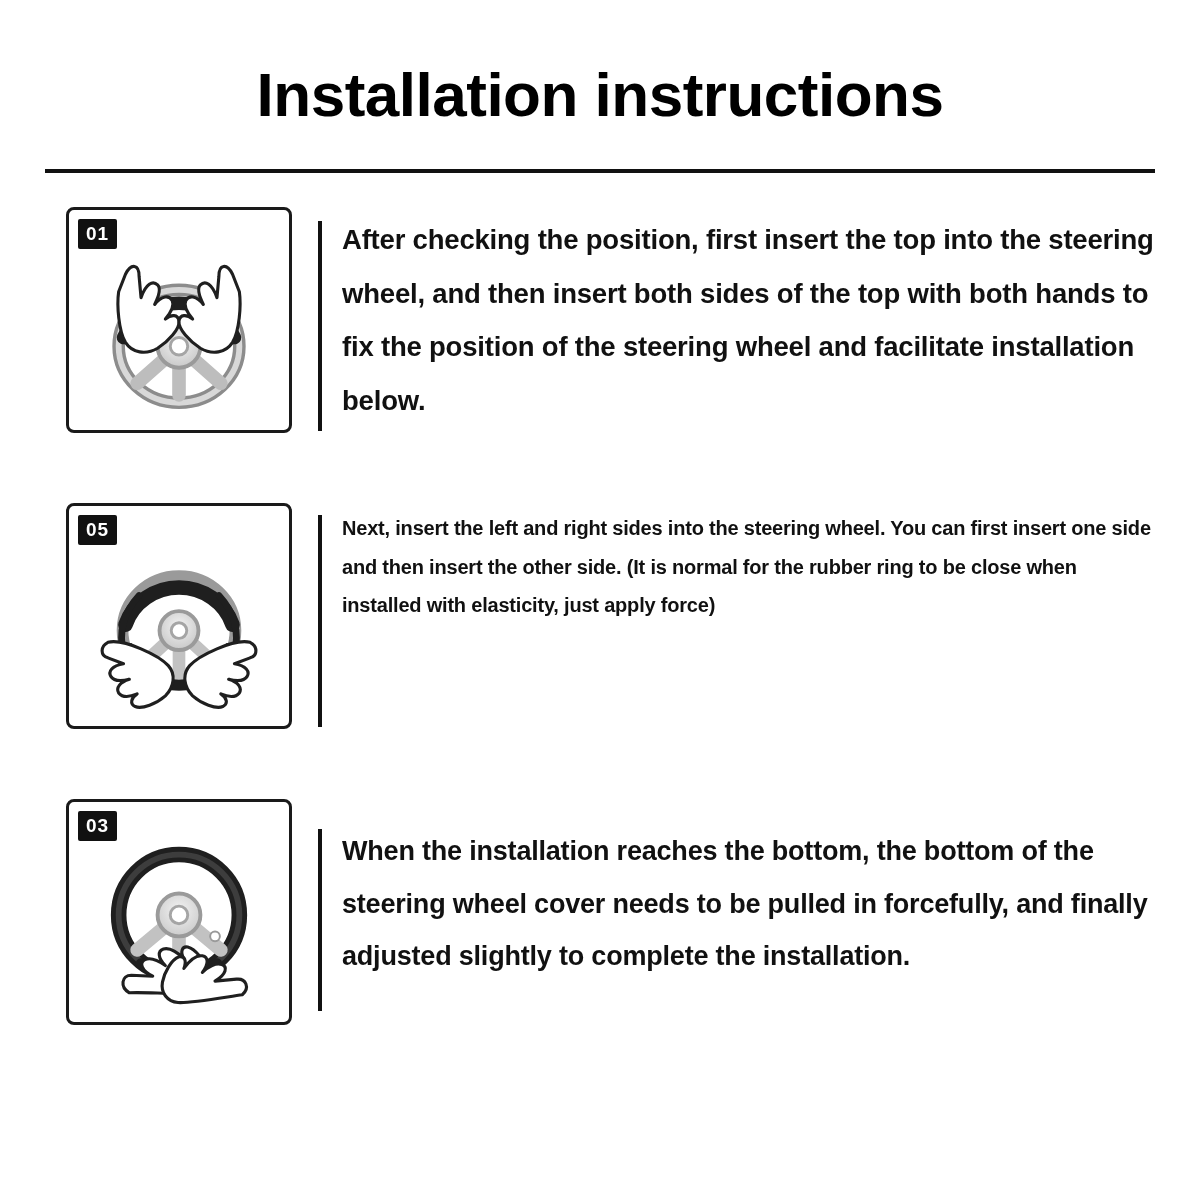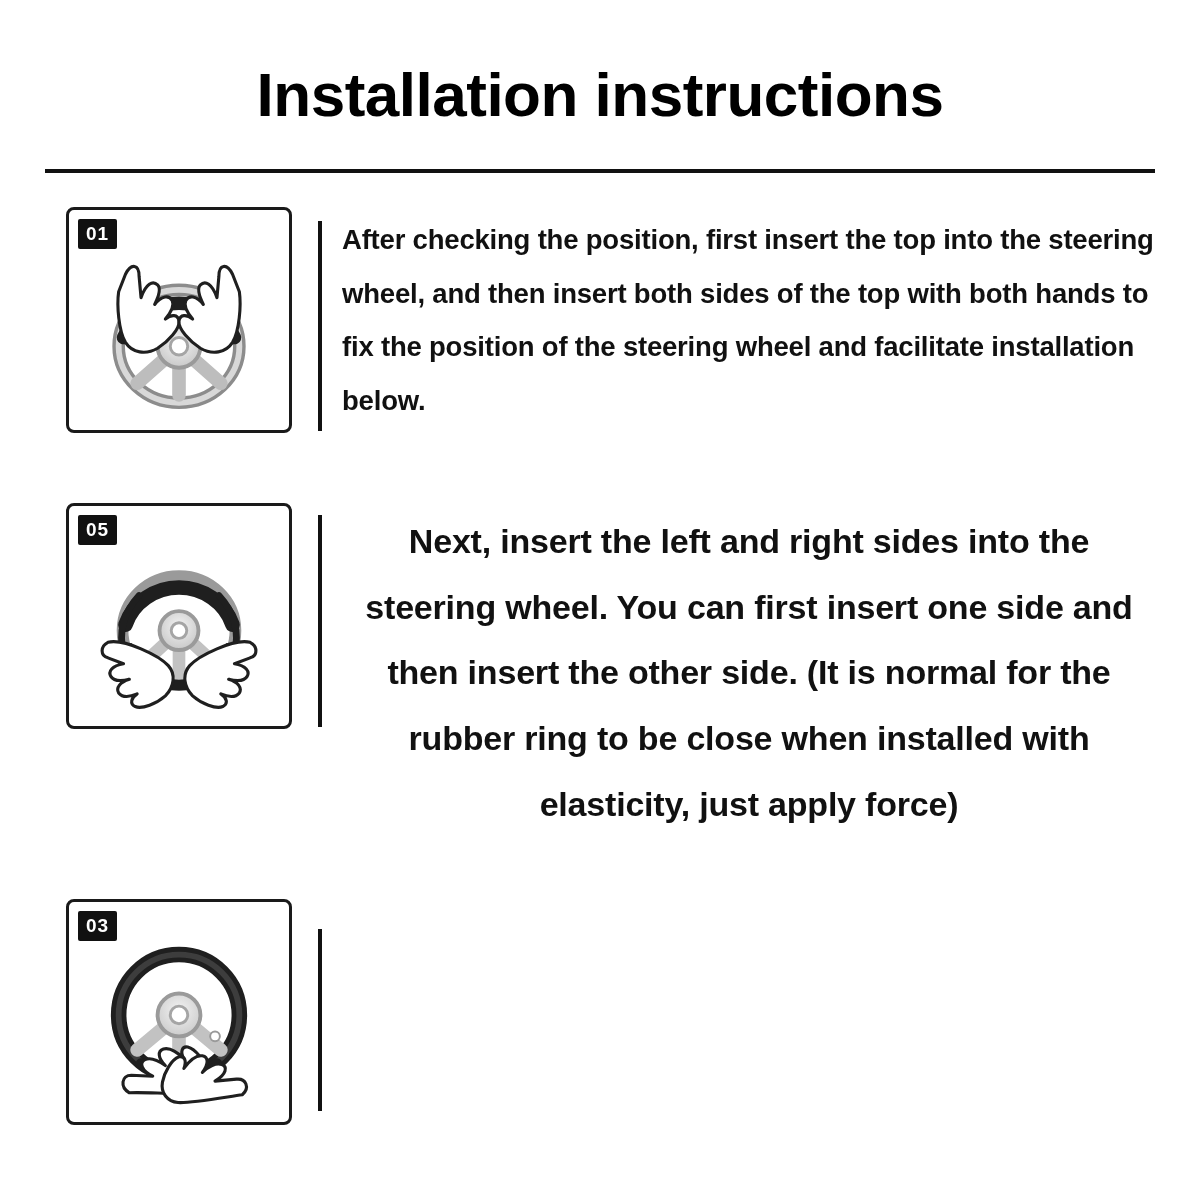--- a/index.html
+++ b/index.html
@@ -88,21 +88,21 @@
   .text {
     flex: 1 1 auto;
     padding-left: 20px;
     font-size: 27.5px;
     font-weight: bold;
     line-height: 1.95;
     letter-spacing: -0.2px;
     color: #111;
     padding-top: 6px;
   }
-  .step-2 .text { font-size: 34px; line-height: 1.93; text-align: center; }
+  .step-2 .text { font-size: 20px; line-height: 1.93; }
   .step-3 .text { font-size: 27px; line-height: 1.95; padding-top: 26px; }
   .step-1 .divider { height: 210px; align-self: flex-start; margin-top: 14px; }
   .step-2 .divider { height: 212px; align-self: flex-start; margin-top: 12px; }
   .step-3 .divider { height: 182px; align-self: flex-start; margin-top: 30px; }
 </style>
 </head>
 <body>
 
 <div class="page">
 
@@ -196,16 +196,17 @@
 
           <path d="M74 166 Q113 194 152 166" fill="none" stroke="#1f1f1f" stroke-width="11" stroke-linecap="round"></path>
 
           <g fill="#ffffff" stroke="#1f1f1f" stroke-width="3.2" stroke-linejoin="round" stroke-linecap="round">
             <path d="M62 196 c-10 -6 -8 -18 2 -18 l22 1 c-12 -6 -14 -14 -8 -17 6 -3 14 1 21 6 -8 -8 -8 -15 -2 -17 7 -2 15 4 21 10 -4 -7 -2 -13 4 -12 8 2 17 14 20 24 3 11 -3 21 -14 23 -13 2 -51 -1 -66 0 z"></path>
             <path d="M178 198 c8 -7 4 -17 -6 -16 l-22 2 c12 -7 13 -15 7 -17 -6 -2 -14 2 -20 8 7 -9 6 -16 0 -17 -7 -1 -14 6 -19 13 3 -8 1 -13 -5 -12 -8 3 -15 16 -17 26 -2 11 5 20 16 21 13 1 51 -6 66 -8 z"></path>
           </g>
         </svg>
       </div>
       <div class="divider"></div>
+      <div class="text">When the installation reaches the bottom, the bottom of the steering wheel cover needs to be pulled in forcefully, and finally adjusted slightly to complete the installation.</div>
     </div>
 
   </div>
 </div>
 
 </body></html>

